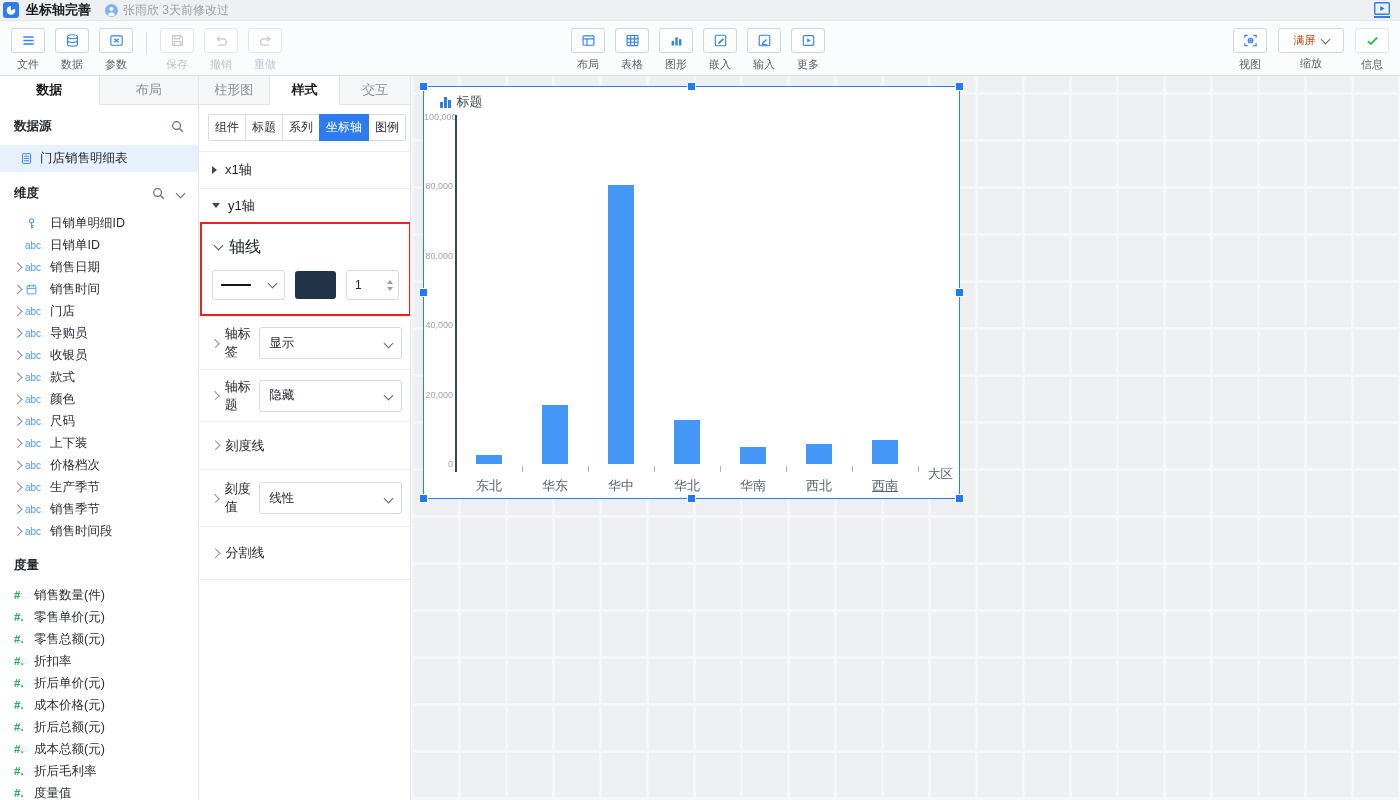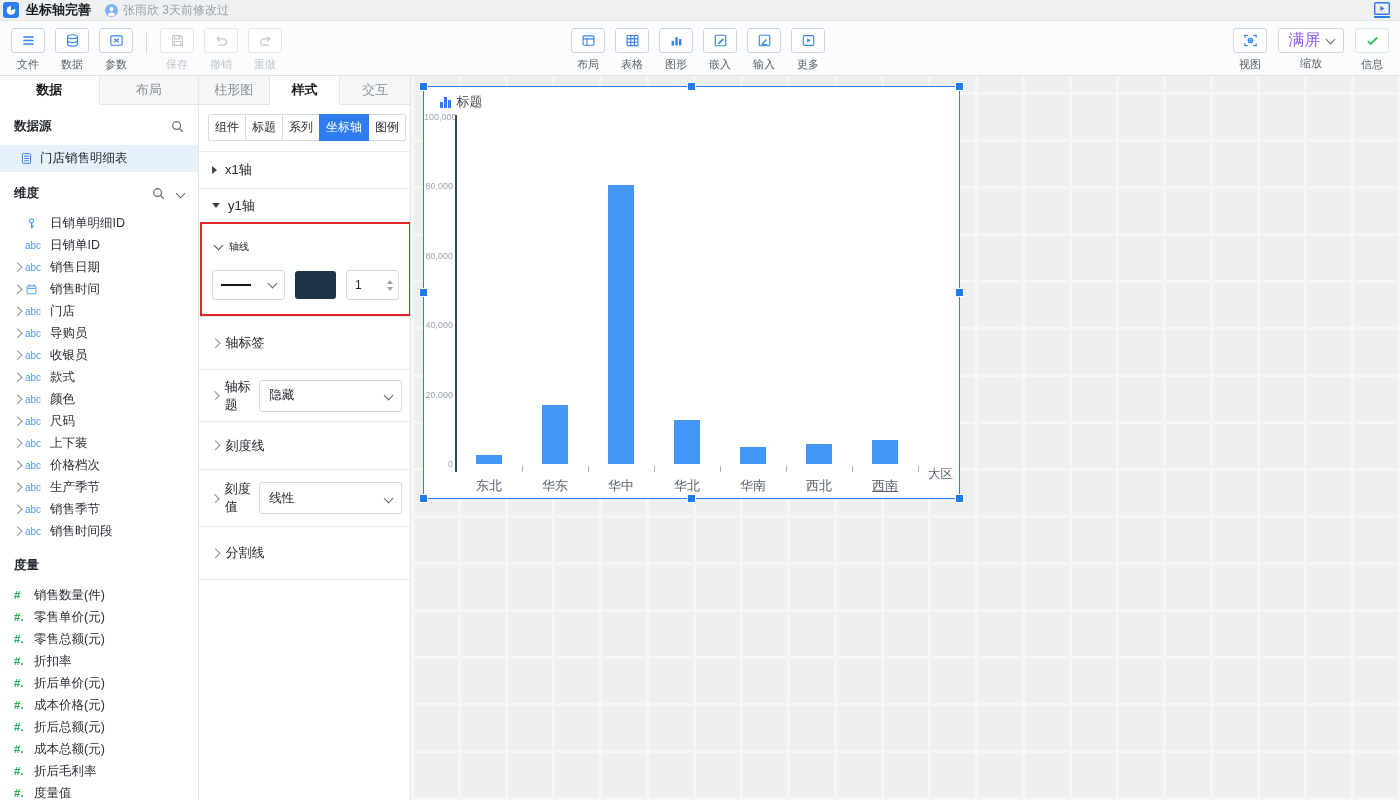--- a/index.html
+++ b/index.html
@@ -31,21 +31,21 @@
   .tb-item .lbl{font-size:11px;color:#585f66;margin-top:4px;white-space:nowrap;}
   .tb-item.disabled .tb-box{border-color:#e3e6ea;}
   .tb-item.disabled .lbl{color:#c0c5cc;}
   .tb-item.disabled .ticon{color:#c3c8cf;}
   .tb-sep{width:1px;height:22px;background:#dcdfe2;margin:4px 8px 0 8px;}
   .ticon{color:#3282f0;}
   .ticon svg{width:15px;height:15px;display:block;}
   .ticon.green{color:#2fbe57;}
   .zoom-item{display:flex;flex-direction:column;align-items:center;margin:0 6px;}
   .zoom-dd{height:23px;min-width:52px;border:1px solid #d3d7dc;border-radius:3px;background:#fff;display:flex;align-items:center;justify-content:center;padding:0 6px;cursor:pointer;}
-  .zoom-dd span{font-size:16px;color:#8b5cf6;}
+  .zoom-dd span{font-size:11px;color:#c2410c;}
   .vchev{width:6px;height:6px;border-right:1.4px solid #666;border-bottom:1.4px solid #666;transform:rotate(45deg);display:inline-block;margin-left:6px;margin-top:-3px;flex:none;}
 
   
   .sidebar{position:absolute;left:0;top:76px;width:198px;bottom:0;background:#fff;border-right:1px solid #e4e6e9;overflow:hidden;}
   .panel{position:absolute;left:199px;top:76px;width:211px;bottom:0;background:#fff;border-right:1px solid #e4e6e9;overflow:hidden;}
   .canvas{position:absolute;left:411px;top:76px;right:0;bottom:0;background-color:#edeff1;
     background-image:repeating-linear-gradient(0deg,#f5f6f8 0 3px,transparent 3px 47px),repeating-linear-gradient(90deg,#f5f6f8 0 3px,transparent 3px 47px);}
 
   
   .tabbar{display:flex;height:28px;border-bottom:1px solid #e3e6e8;background:#f5f6f7;}
@@ -77,21 +77,21 @@
   .subtab{height:25px;border:1px solid #d9dcdf;background:#fff;display:flex;align-items:center;justify-content:center;padding:0 6px;font-size:12px;color:#2b2f36;margin-left:-1px;cursor:pointer;white-space:nowrap;flex:1;}
   .subtab:first-child{margin-left:0;border-radius:2px 0 0 2px;}
   .subtab:last-child{border-radius:0 2px 2px 0;}
   .subtab.active{background:#2e7cf0;border-color:#2e7cf0;color:#fff;position:relative;z-index:1;}
   .sec-row{display:flex;align-items:center;height:36px;padding-left:13px;border-top:1px solid #ececee;cursor:pointer;}
   .sec-row .lbl{font-size:13px;color:#23272e;margin-left:8px;}
   .tri-r{width:0;height:0;border-left:5px solid #43484f;border-top:4px solid transparent;border-bottom:4px solid transparent;}
   .tri-d{width:0;height:0;border-top:5px solid #43484f;border-left:4px solid transparent;border-right:4px solid transparent;}
   .redbox{border:2px solid #e12525;margin-left:1px;margin-right:-1px;padding-bottom:14px;}
   .axisline-head{display:flex;align-items:center;padding-left:13px;height:30px;margin-top:8px;cursor:pointer;}
-  .axisline-head .lbl{font-size:10px;color:#23272e;margin-left:7px;}
+  .axisline-head .lbl{font-size:16px;color:#23272e;margin-left:7px;}
   .chev-d{width:6px;height:6px;border-right:1.4px solid #555;border-bottom:1.4px solid #555;transform:rotate(45deg);margin-top:-3px;}
   .axis-controls{display:flex;align-items:center;padding:8px 10px 0 10px;}
   .line-select{width:66px;height:28px;border:1px solid #d7dadd;border-radius:3px;background:#fff;display:flex;align-items:center;justify-content:space-between;padding:0 8px;cursor:pointer;}
   .line-sample{width:30px;height:2px;background:#16181b;}
   .swatch{width:50px;height:28px;border-radius:3px;margin-left:10px;cursor:pointer;}
   .numbox{width:46px;height:28px;border:1px solid #d7dadd;border-radius:3px;background:#fff;margin-left:10px;display:flex;align-items:center;justify-content:space-between;padding:0 5px 0 8px;}
   .numbox .val{font-size:12px;color:#23272e;}
   .spin{display:flex;flex-direction:column;gap:3px;cursor:pointer;}
   .sp-up{width:0;height:0;border-left:3.5px solid transparent;border-right:3.5px solid transparent;border-bottom:4px solid #9aa0a8;}
   .sp-dn{width:0;height:0;border-left:3.5px solid transparent;border-right:3.5px solid transparent;border-top:4px solid #9aa0a8;}
@@ -591,20 +591,24 @@
             <i class="sp-up"></i>
             <i class="sp-dn"></i>
           </span>
         </div>
       </div>
     </div>
     <div class="prop-row row-h52">
       <span class="lgroup">
         <i class="chev-r"></i>
         <span class="lbl">轴标签</span>
+      </span>
+      <span class="pselect">
+        <span class="val">显示</span>
+        <i class="vchev" style="margin:0;"></i>
       </span>
     </div>
     <div class="prop-row row-h51">
       <span class="lgroup">
         <i class="chev-r"></i>
         <span class="lbl">轴标题</span>
       </span>
       <span class="pselect">
         <span class="val">隐藏</span>
         <i class="vchev" style="margin:0;"></i>

